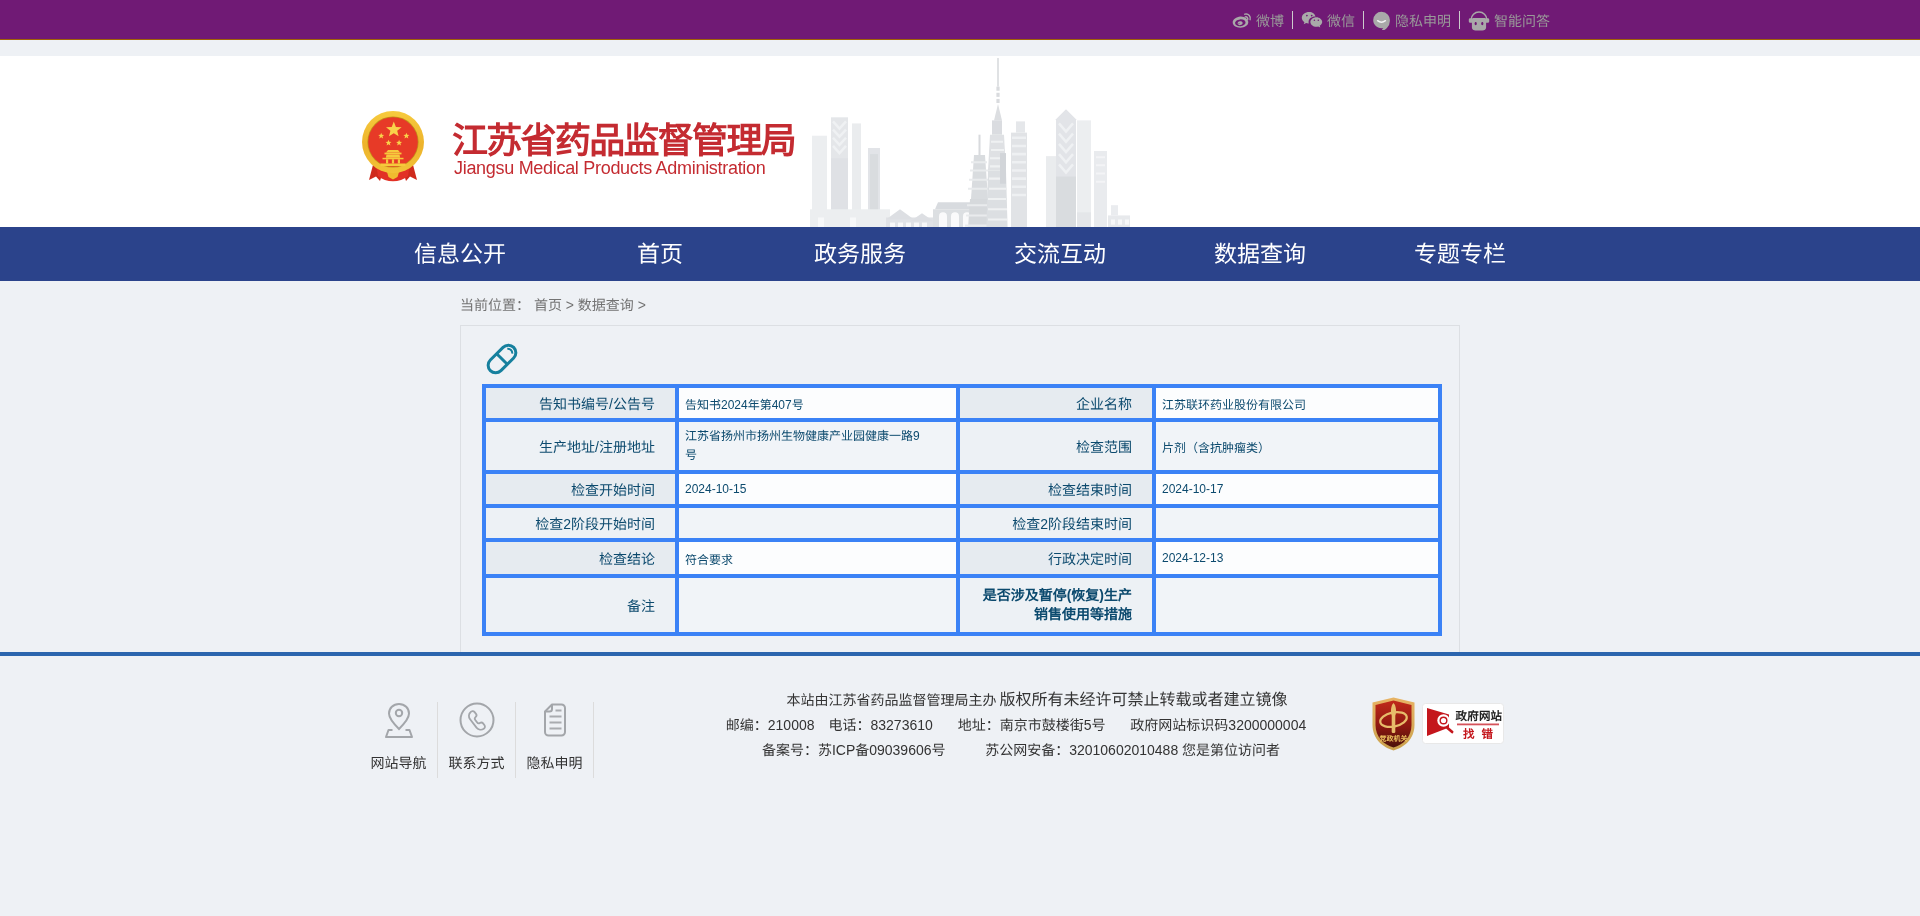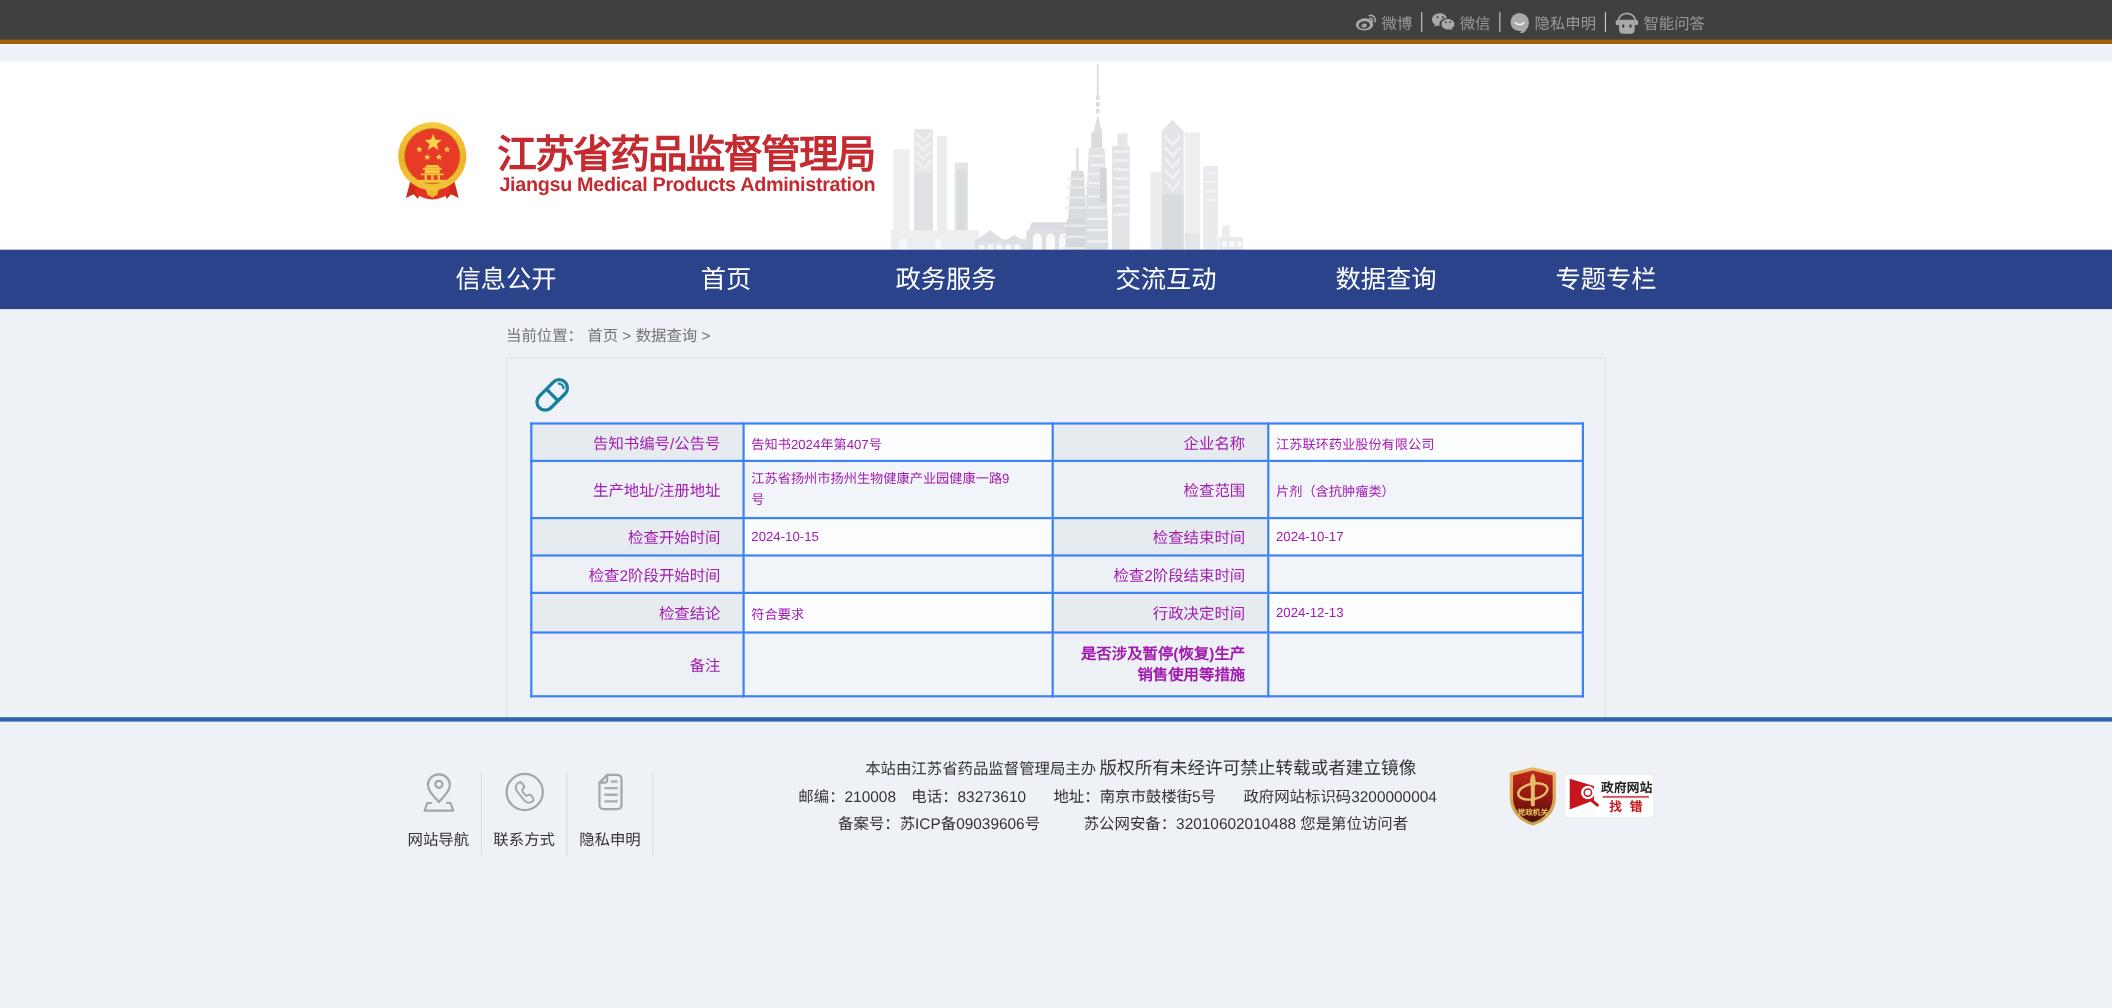--- a/index.html
+++ b/index.html
@@ -1,35 +1,35 @@
 <!DOCTYPE html>
 <html lang="zh-CN"><head>
 <meta charset="utf-8">
 <title>江苏省药品监督管理局</title>
 <style>
 * { margin:0; padding:0; box-sizing:border-box; }
 html,body { width:1920px; height:916px; overflow:hidden; }
 body { font-family:"Liberation Sans", sans-serif; background:#eef1f5; position:relative; }
-.topbar { position:absolute; left:0; top:0; width:1920px; height:40px; background:#404040; border-bottom:4px solid #a16207; }
+.topbar { position:absolute; left:0; top:0; width:1920px; height:40px; background:#701a75; border-bottom:1px solid #a16207; }
 .topbar-in { position:absolute; top:0; right:370px; height:40px; display:flex; align-items:center; color:#999; font-size:14px; }
 .topbar-in .ic { margin-right:4px; display:flex; align-items:center; }
 .topbar-in .sep { width:1px; height:18px; background:#ccc; margin:0 8px; }
 .header { position:absolute; left:0; top:56px; width:1920px; height:187px; background:#fff; }
 .emblem { position:absolute; left:360px; top:53px; }
 .title-cn { position:absolute; left:452px; top:63px; width:700px; font-size:36px; line-height:44px; font-weight:bold; color:#c42b31; letter-spacing:-1.7px; white-space:nowrap; }
-.title-en { position:absolute; left:454px; top:101px; font-size:18px; line-height:22px; font-weight:bold; color:#c42b31; letter-spacing:-0.3px; white-space:nowrap; }
+.title-en { position:absolute; left:454px; top:101px; font-size:18px; line-height:22px; font-weight:normal; color:#c42b31; letter-spacing:-0.3px; white-space:nowrap; }
 .skyline { position:absolute; left:810px; top:0px; }
 .nav { position:absolute; left:0; top:227px; width:1920px; height:54px; background:#2b438b; }
 .nav-in { position:absolute; left:360px; top:0; width:1200px; height:54px; display:flex; }
 .nav-in a { display:block; width:200px; height:54px; line-height:54px; text-align:center; color:#fff; font-size:23px; text-decoration:none; }
 .crumb { position:absolute; left:460px; top:294px; font-size:14px; color:#737373; }
 .wrapper { position:absolute; left:460px; top:325px; width:1000px; height:327px; border:1px solid #dcdfe3; border-bottom:none; }
 .pill { position:absolute; left:485px; top:341px; }
 table.dt { position:absolute; left:482px; top:384px; width:956px; border-collapse:collapse; table-layout:fixed; }
-table.dt td { border:2px solid #3b82f6; color:#a21caf;margin-top:28px; }
+table.dt td { border:4px solid #3b82f6; color:#0c4a6e;margin-top:28px; }
 table.dt td.lb { font-size:14px; padding:2px 20px; text-align:right; background:#e6ebf0; }
 table.dt td.vl { font-size:12px; padding:2px 6px; text-align:left; background:#fcfdfe; }
 tr.even td.lb { background:#edf1f5; }
 tr.even td.vl { background:#f1f4f8; }
 .blueline { position:absolute; left:0; top:652px; width:1920px; height:4px; background:#2b65ae; }
 .fnav { position:absolute; left:360px; top:700px; display:flex;justify-content:space-between; }
 .fnav .it { width:77px; text-align:center; color:#333; font-size:14px; }
 .fnav .vsep { width:1px; height:76px; background:#dcdcdc; margin-top:2px; }
 .fnav .lab { display:block; margin-top:9px; }
 .ftext { position:absolute; left:625px; top:687px; width:800px; text-align:center; font-size:14px; color:#333; line-height:25px; }

